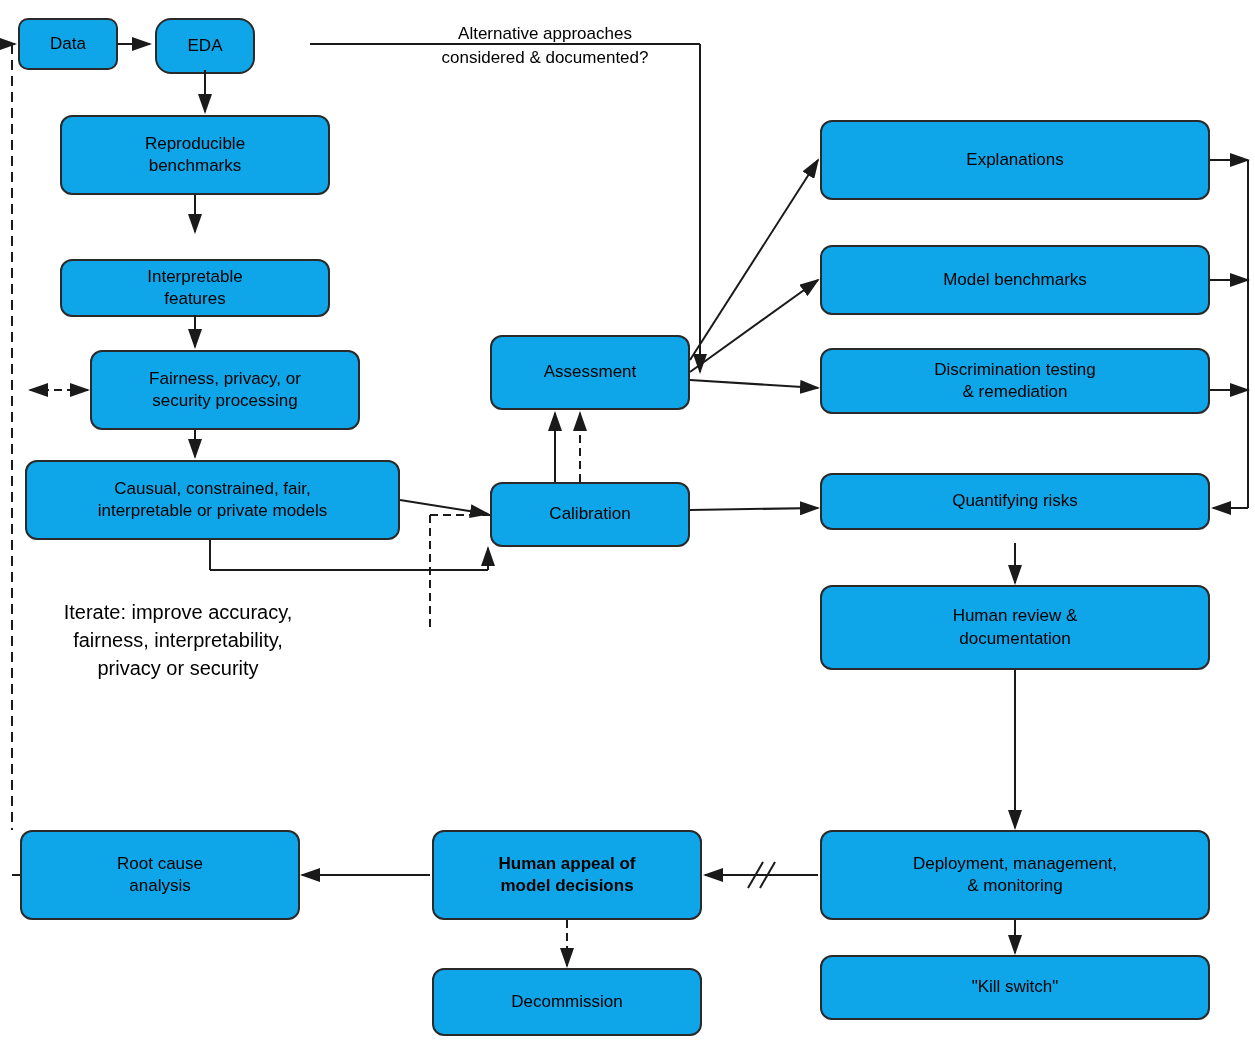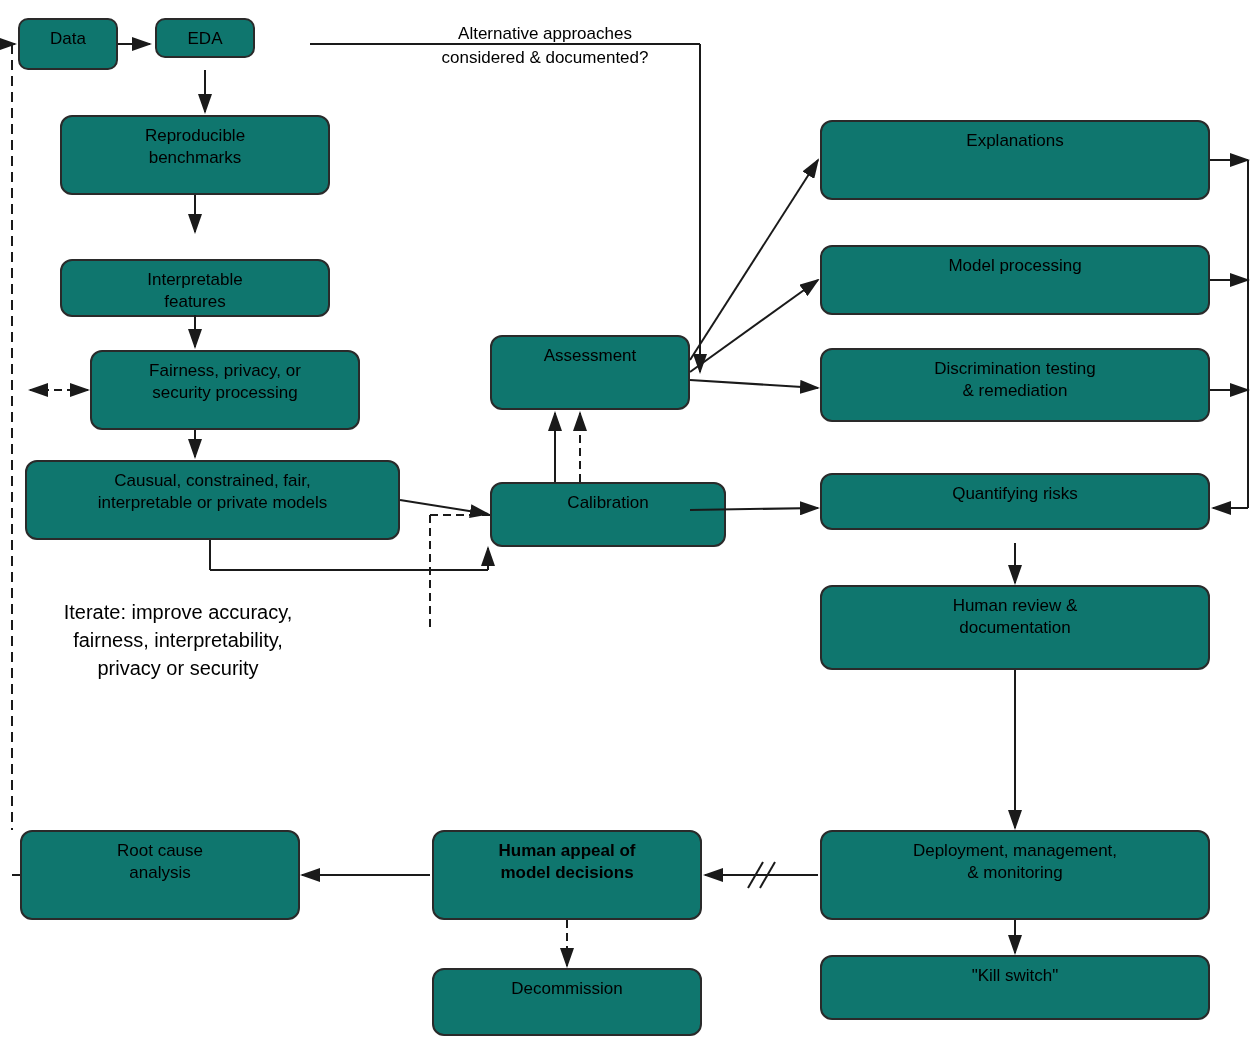--- a/index.html
+++ b/index.html
@@ -11,24 +11,25 @@
       overflow: hidden;
       position: relative;
     }
     .diagram-container {
       position: relative;
       width: 1255px;
       height: 1055px;
     }
     .node {
       position: absolute;
-      background: #0f766e;
+      background: #0ea5e9;
       border: 2px solid #2a2a2a;
       border-radius: 12px;
       display: flex;
+      align-items: center;
       justify-content: center;
       text-align: center;
       font-size: 17px;
       font-weight: normal;
       line-height: 1.3;
       padding: 8px 12px;
     }
     .node.small {
       border-radius: 10px;
       font-size: 17px;
@@ -49,48 +50,48 @@
     }
   </style>
 </head>
 <body>
 
 <div class="diagram-container">
 
   <div class="node small" style="left:18px;top:18px;width:100px;height:52px;">
     <span>Data</span>
   </div>
-  <div class="node small" style="left:155px;top:18px;width:100px;height:40px;">
+  <div class="node small" style="left:155px;top:18px;width:100px;height:56px;border-radius:16px;">
     <span>EDA</span>
   </div>
   <div class="node" style="left:60px;top:115px;width:270px;height:80px;">
     <span>Reproducible<br>benchmarks</span>
   </div>
   <div class="node" style="left:60px;top:235px;width:270px;height:58px;margin-top:24px;">
     <span>Interpretable<br>features</span>
   </div>
   <div class="node" style="left:90px;top:350px;width:270px;height:80px;">
     <span>Fairness, privacy, or<br>security processing</span>
   </div>
   <div class="node" style="left:25px;top:460px;width:375px;height:80px;">
     <span>Causual, constrained, fair,<br>interpretable or private models</span>
   </div>
   <div class="node" style="left:490px;top:335px;width:200px;height:75px;">
     <span>Assessment</span>
   </div>
-  <div class="node" style="left:490px;top:482px;width:236px;height:65px;">
+  <div class="node" style="left:490px;top:482px;width:200px;height:65px;">
     <span>Calibration</span>
   </div>
   <div class="node" style="left:820px;top:120px;width:390px;height:80px;">
     <span>Explanations</span>
   </div>
   <div class="node" style="left:820px;top:245px;width:390px;height:70px;">
-    <span>Model processing</span>
-  </div>
-  <div class="node" style="left:820px;top:348px;width:390px;height:74px;">
+    <span>Model benchmarks</span>
+  </div>
+  <div class="node" style="left:820px;top:348px;width:390px;height:66px;">
     <span>Discrimination testing<br>&amp; remediation</span>
   </div>
   <div class="node" style="left:820px;top:473px;width:390px;height:57px;">
     <span>Quantifying risks</span>
   </div>
   <div class="node" style="left:820px;top:585px;width:390px;height:85px;">
     <span>Human review &amp;<br>documentation</span>
   </div>
   <div class="node" style="left:820px;top:830px;width:390px;height:90px;">
     <span>Deployment, management,<br>&amp; monitoring</span>

